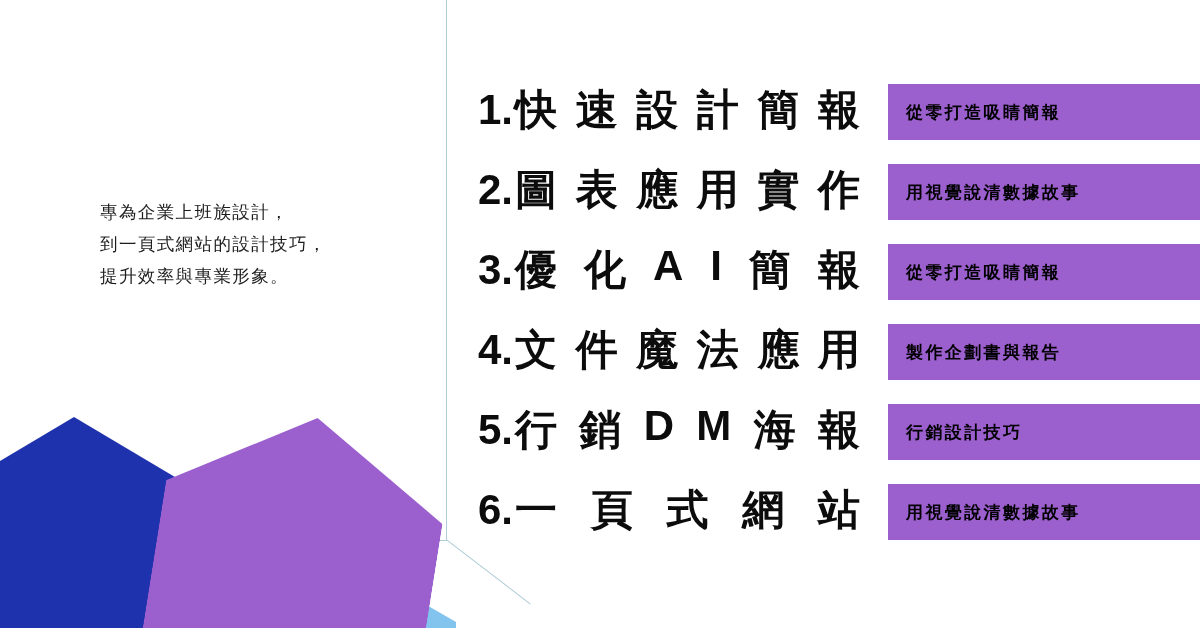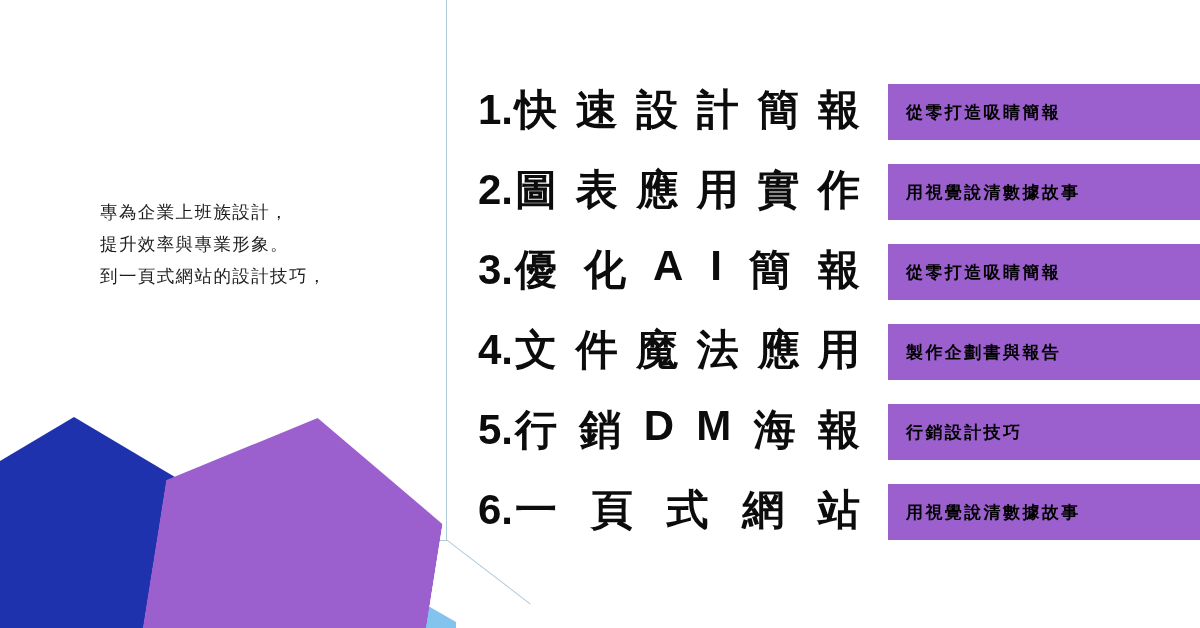--- a/index.html
+++ b/index.html
@@ -181,22 +181,22 @@
 <div id="slide">
 
   <div class="rule rule-vertical"></div>
   <div class="rule rule-horizontal"></div>
   <div class="rule-diagonal"></div>
 
   <div class="left-col">
 
     <p class="intro">
       <span class="intro-line">專為企業上班族設計，</span>
+      <span class="intro-line">到一頁式網站的設計技巧，</span>
       <span class="intro-line">提升效率與專業形象。</span>
-      <span class="intro-line">到一頁式網站的設計技巧，</span>
     </p>
   </div>
 
   <div class="hex hex-blue"></div>
   <div class="hex hex-lightblue"></div>
   <div class="hex hex-purple"></div>
 
   <div class="list-col">
     <div class="list-item">
       <span class="list-number">1.</span>

